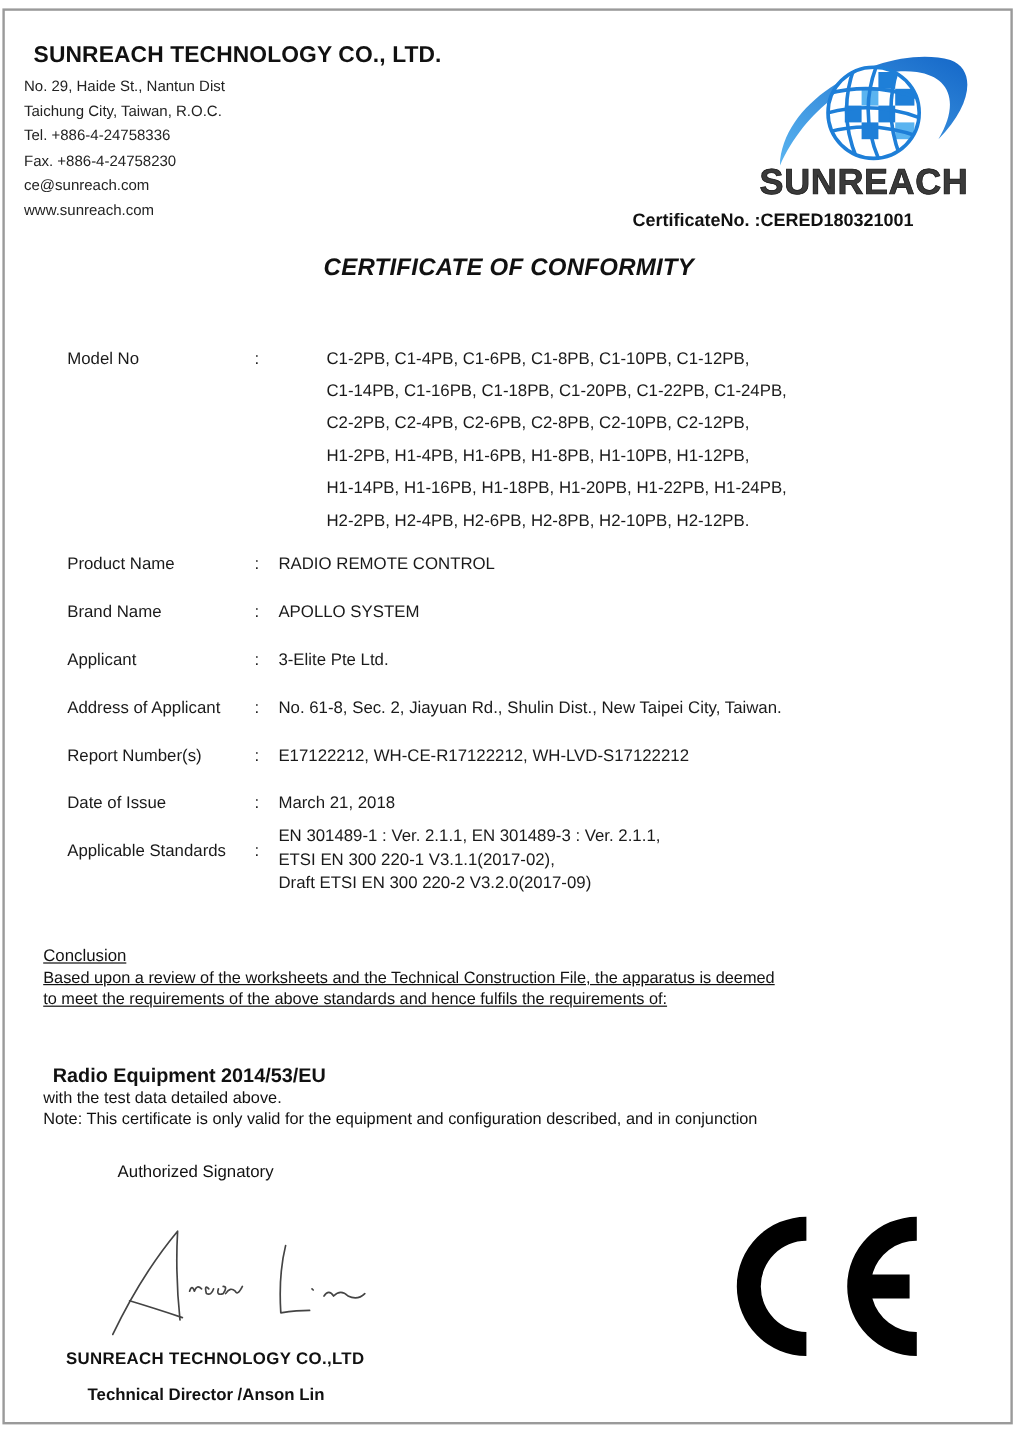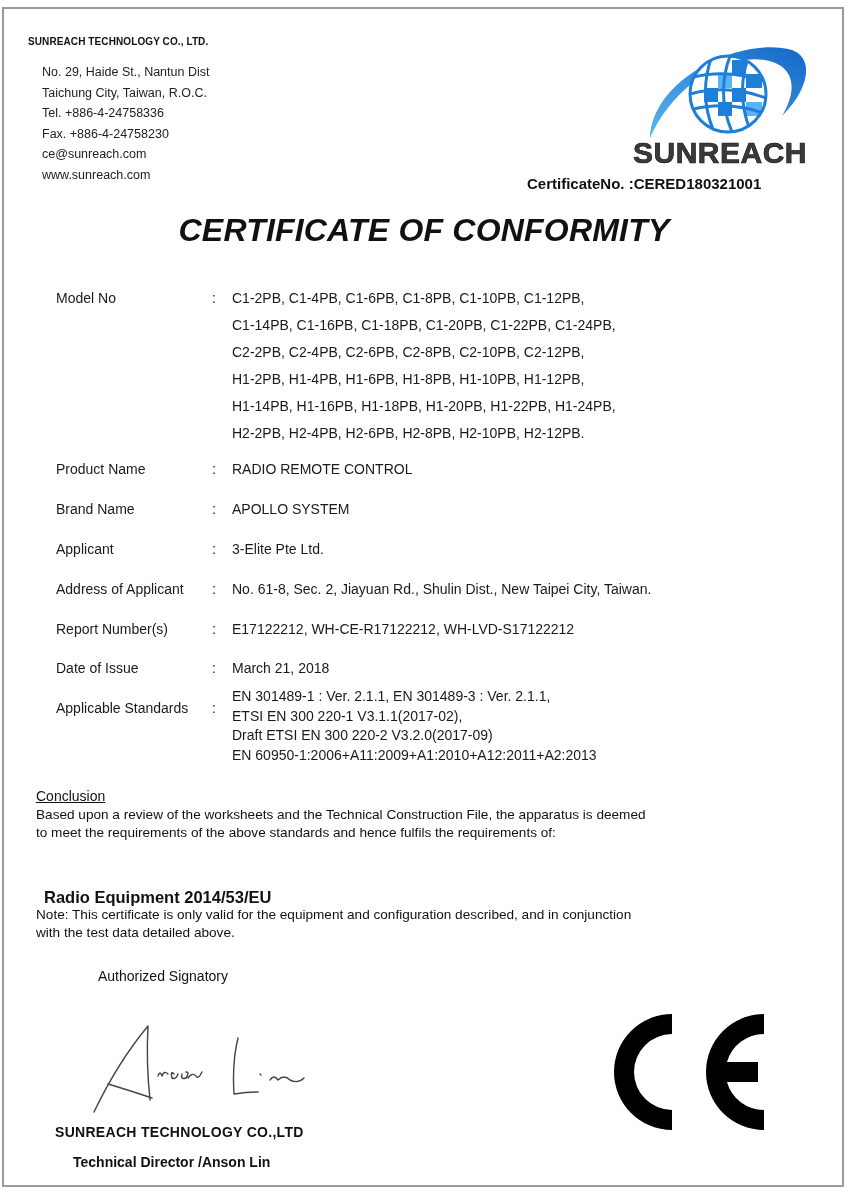--- a/index.html
+++ b/index.html
@@ -1,35 +1,35 @@
 <!DOCTYPE html>
 <html><head>
   <meta charset="utf-8">
   <style>
     html, body { margin: 0; padding: 0; background: #ffffff; }
     body { width: 848px; height: 1200px; position: relative; overflow: hidden;
            font-family: "Liberation Sans", "DejaVu Sans", sans-serif; color: #111; }
     .frame { position: absolute; left: 2px; top: 7px; width: 842px; height: 1180px;
              border: 2px solid #9a9a9a; box-sizing: border-box; }
     .abs { position: absolute; }
-    .company-name { left: 28px; top: 36px; font-size: 10px; font-weight: bold; letter-spacing: 0.1px; }
-    .company-lines { left: 42px; top: 62px; font-size: 12.5px; line-height: 20.5px; color: #222; }
+    .company-name { left: 28px; top: 36px; font-size: 19px; font-weight: bold; letter-spacing: 0.1px; }
+    .company-lines { left: 20px; top: 62px; font-size: 12.5px; line-height: 20.5px; color: #222; }
     .company-lines div { white-space: nowrap; }
     .logo { left: 632px; top: 38px; width: 180px; height: 130px; }
     .logo-word { left: 633px; top: 136px; font-size: 30px; font-weight: 900; letter-spacing: 0.5px;
                  color: #3a3a3a; font-family: "Liberation Sans", sans-serif;
                  text-shadow: 0 0 0 #222; -webkit-text-stroke: 0.6px #222; }
     .cert-no { left: 527px; top: 175px; font-size: 15px; font-weight: bold; white-space: nowrap; }
-    .title { left: 0; width: 848px; top: 212px; text-align: center; font-size: 32px;
+    .title { left: 0; width: 848px; top: 212px; text-align: center; font-size: 20px;
              font-weight: bold; font-style: italic; letter-spacing: 0.2px; }
     .row { position: absolute; left: 36px; font-size: 14px; color: #1a1a1a; }
     .row .lbl { position: absolute; left: 0; top: 0; white-space: nowrap; margin-left: 20px; }
     .row .colon { position: absolute; left: 176px; top: 0; }
     .row .val { position: absolute; left: 196px; top: 0; white-space: nowrap; }
-    .models .val div { height: 27px; line-height: 17px; }
+    .models .val div { height: 27px; line-height: 17px; margin-left: 40px; }
     .stds .val div { height: 19.5px; line-height: 17px; }
     .conclusion-head { left: 36px; top: 788px; font-size: 14px; text-decoration: underline; }
     .para { left: 36px; width: 770px; font-size: 13.6px; line-height: 18px; text-align: justify; }
     .para div { white-space: nowrap; }
     .directive { left: 44px; top: 866px; font-size: 16.5px; font-weight: bold; margin-top: 22px; }
     .signatory { left: 98px; top: 968px; font-size: 14px; font-weight: normal; }
     .signature { left: 88px; top: 1022px; width: 230px; height: 95px; }
     .sig-company { left: 55px; top: 1124px; font-size: 14px; font-weight: bold; letter-spacing: 0.3px; text-align: right; }
     .sig-title { left: 73px; top: 1154px; font-size: 14px; font-weight: bold; }
     .ce { left: 596px; top: 1012px; width: 170px; height: 120px; }
@@ -130,34 +130,33 @@
   <span class="val">March 21, 2018</span>
 </div>
 
 <div class="row stds" style="top:700px;">
   <span class="lbl">Applicable Standards</span>
   <span class="colon">:</span>
   <div class="val" style="top:-12px;">
     <div>EN 301489-1 : Ver. 2.1.1, EN 301489-3 : Ver. 2.1.1,</div>
     <div>ETSI EN 300 220-1 V3.1.1(2017-02),</div>
     <div>Draft ETSI EN 300 220-2 V3.2.0(2017-09)</div>
-    <div>EN 60950-1:2006+A11:2009+A1:2010+A12:2011+A2:2013</div>
   </div>
 </div>
 
 <div class="abs conclusion-head">Conclusion</div>
-<div class="abs para" style="top:806px;">
+<div class="abs para" style="top:806px;text-decoration:underline;">
   <div>Based upon a review of the worksheets and the Technical Construction File, the apparatus is deemed</div>
   <div>to meet the requirements of the above standards and hence fulfils the requirements of:</div>
 </div>
 <div class="abs directive">Radio Equipment 2014/53/EU</div>
 
 <div class="abs para" style="top:906px;">
+  <div>with the test data detailed above.</div>
   <div>Note: This certificate is only valid for the equipment and configuration described, and in conjunction</div>
-  <div>with the test data detailed above.</div>
 </div>
 
 <div class="abs signatory">Authorized Signatory</div>
 <svg class="abs signature" viewBox="0 0 230 95">
   <g fill="none" stroke="#444" stroke-width="1.4" stroke-linecap="round" stroke-linejoin="round">
     <path d="M6 90 Q30 40 60 4 Q58 40 62 78"></path>
     <path d="M20 62 Q40 68 64 76"></path>
     <path d="M70 54 Q72 48 74 54 Q76 48 80 52"></path>
     <path d="M86 52 Q82 48 84 56 Q88 58 90 52"></path>
     <path d="M94 52 Q92 58 98 56 Q102 50 98 50 M100 56 Q104 50 108 54 Q110 58 114 50"></path>

